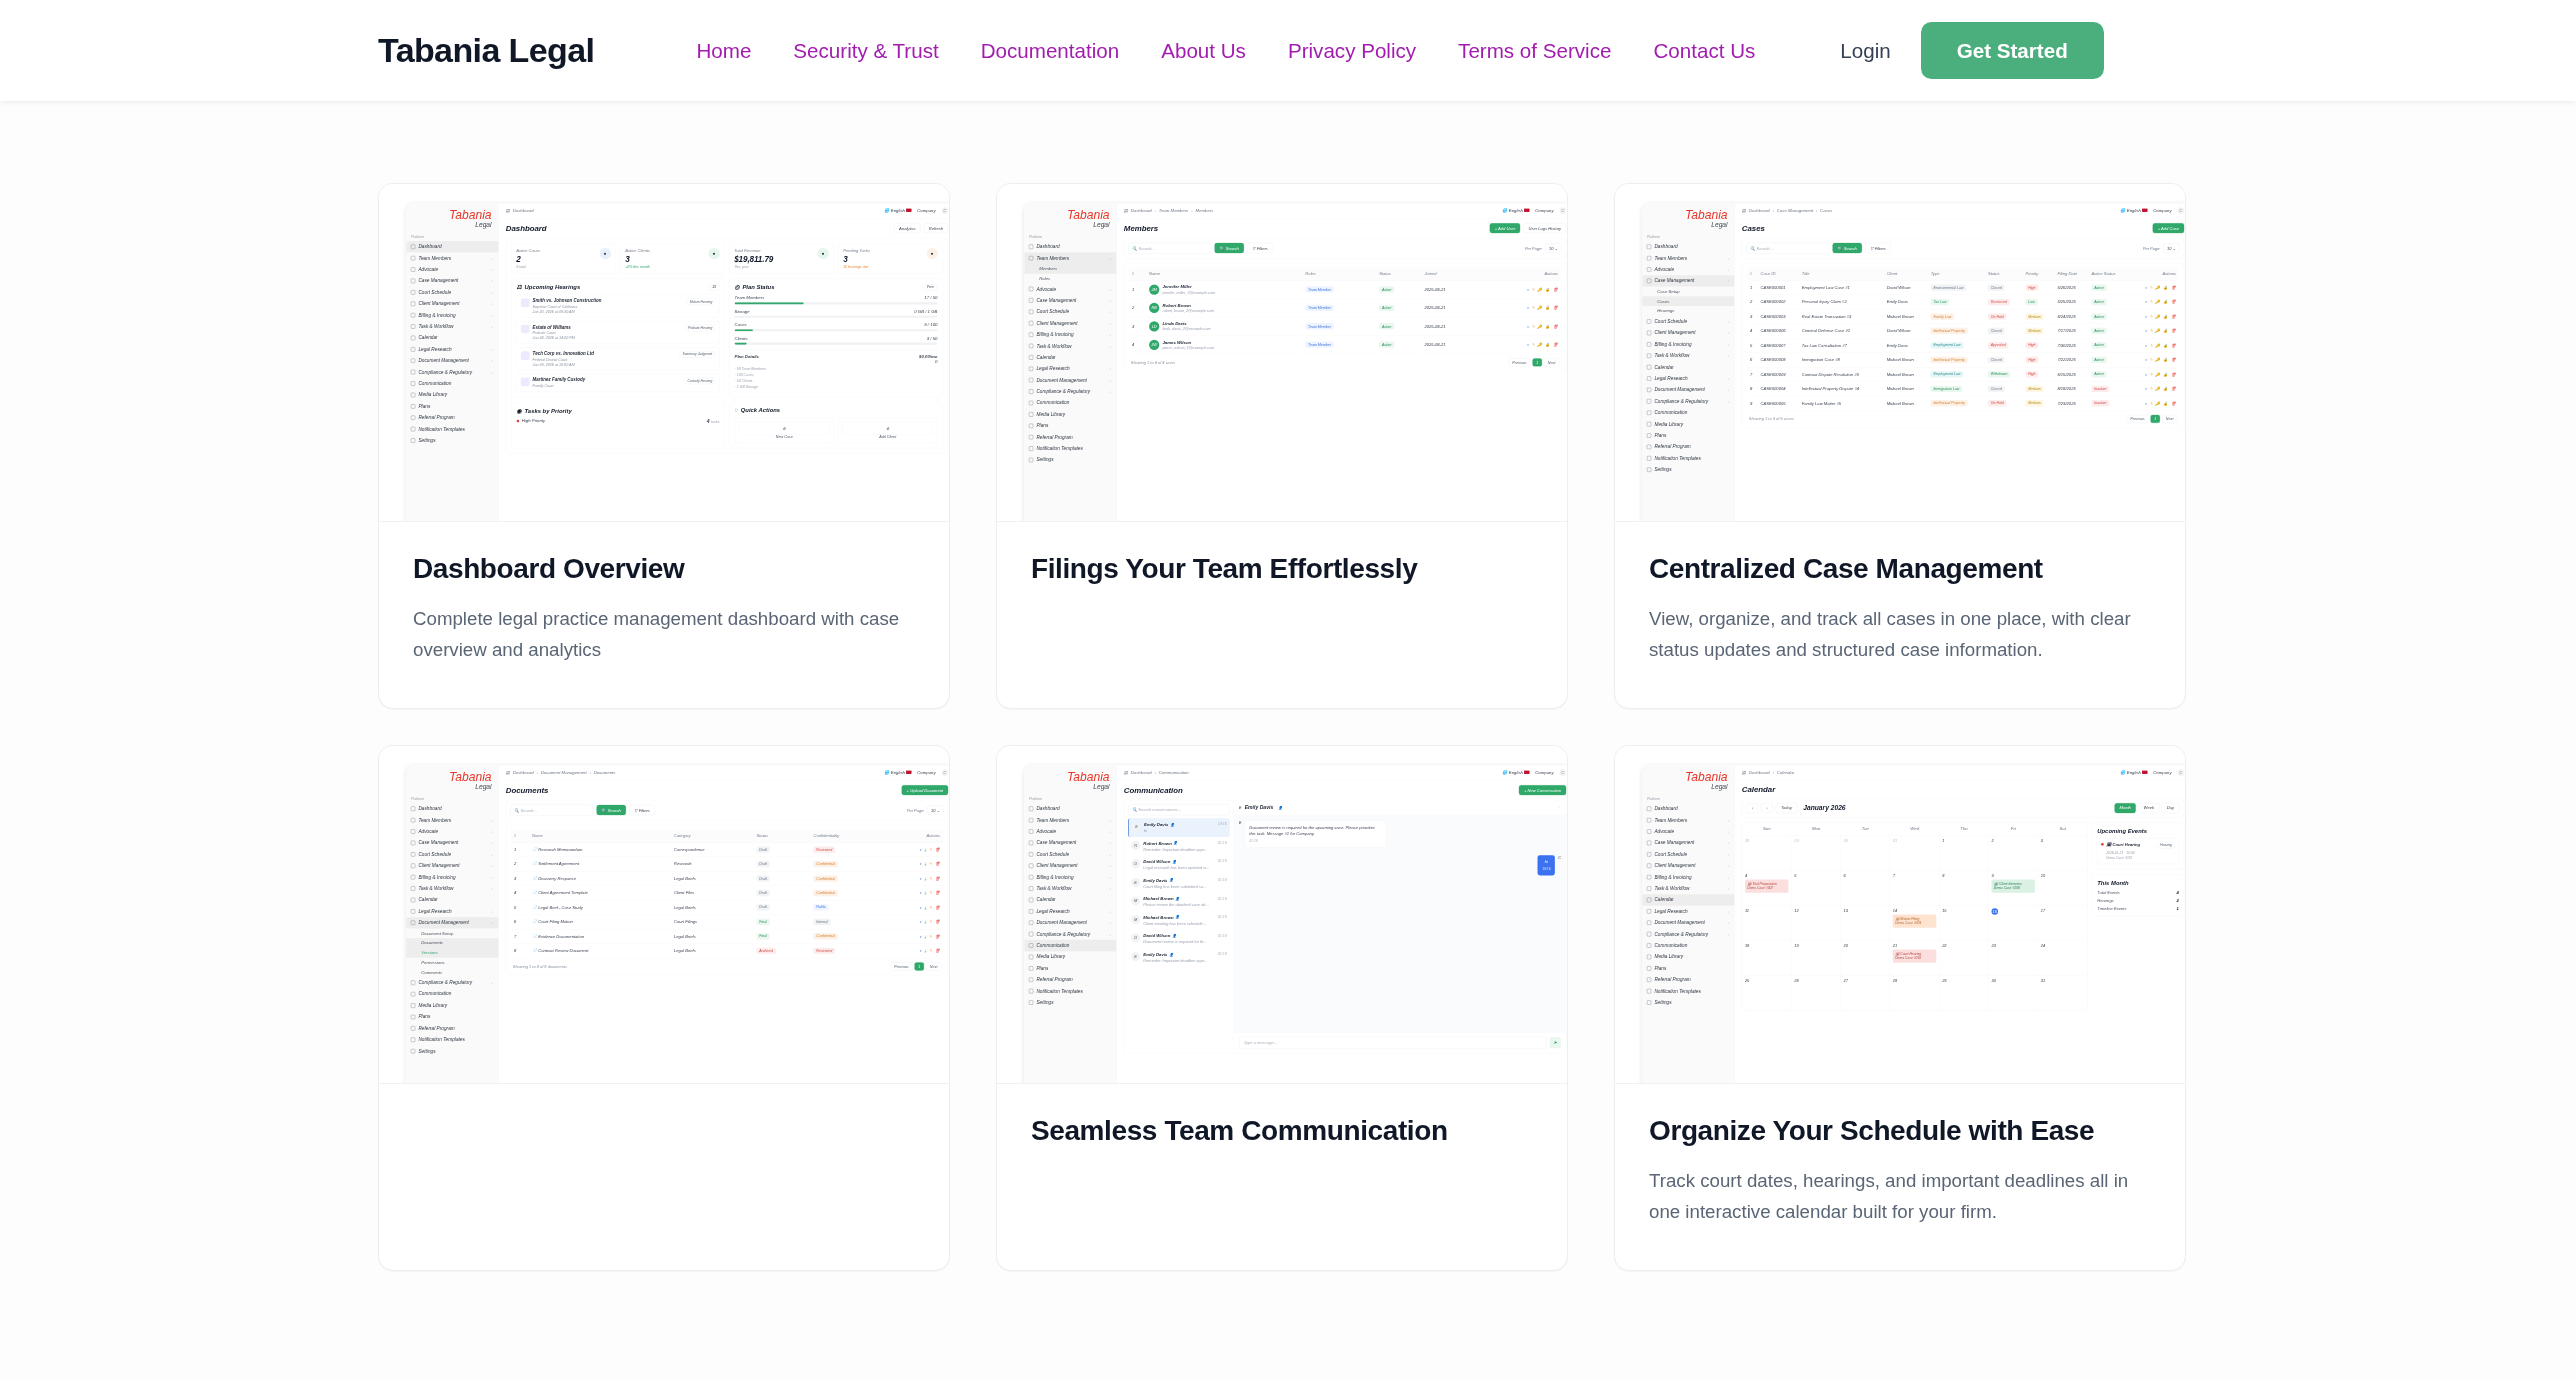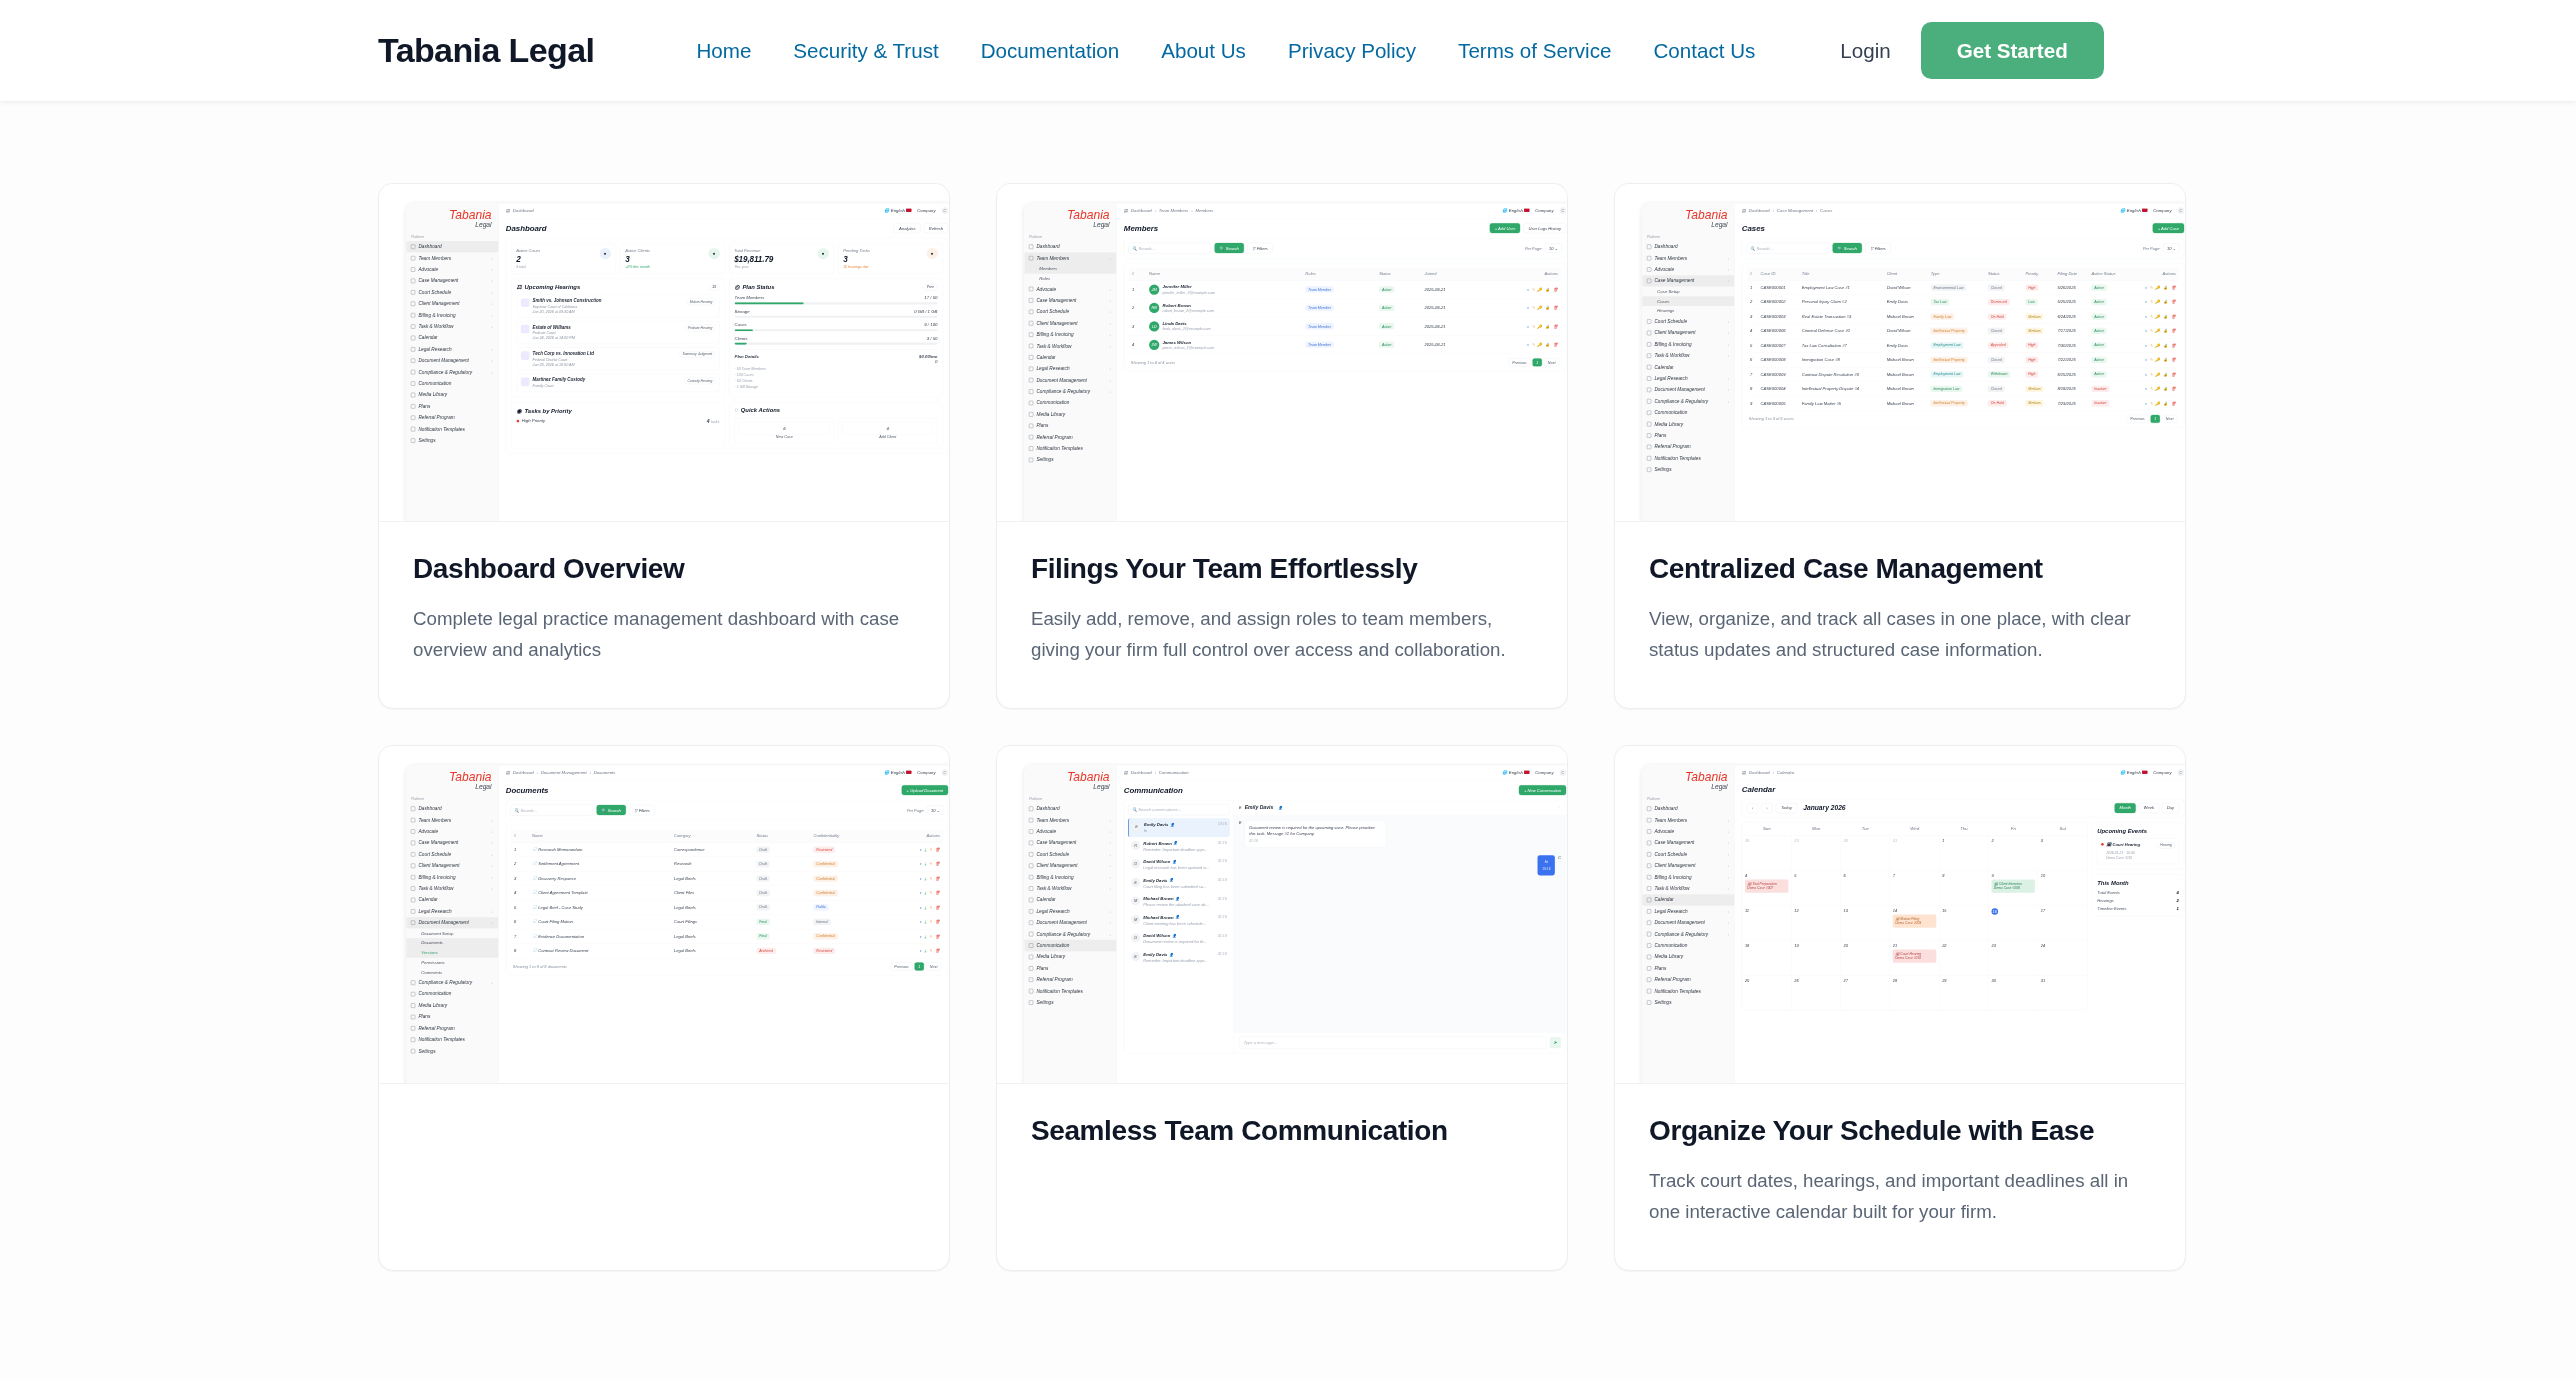--- a/index.html
+++ b/index.html
@@ -4,21 +4,21 @@
 <style>
   *{box-sizing:border-box;margin:0;padding:0;}
   html,body{width:2576px;height:1382px;background:#fdfdfd;font-family:"Liberation Sans",sans-serif;overflow:hidden;}
   body{position:relative;}
 
   
   #topnav{position:absolute;top:0;left:0;width:2576px;height:101px;background:#fff;display:flex;align-items:center;box-shadow:0 1.5px 4.5px rgba(0,0,0,.06);z-index:20;}
   #nav-inner{display:flex;align-items:center;width:100%;padding-left:378px;}
   #brand{font-size:34px;font-weight:700;color:#101828;letter-spacing:-0.6px;white-space:nowrap;}
   #navlinks{display:flex;align-items:center;gap:0;margin-left:81px;}
-  .navlink{font-size:20.6px;color:#0369a1;padding:0 21px;white-space:nowrap;cursor:pointer;}
+  .navlink{font-size:20.6px;color:#a21caf;padding:0 21px;white-space:nowrap;cursor:pointer;}
   #login-link{font-size:20.6px;color:#354052;margin-left:64px;white-space:nowrap;cursor:pointer;}
   #get-started{margin-left:30px;background:#4aaf7c;color:#fff;font-size:20.6px;font-weight:600;border:none;border-radius:10.5px;padding:16.4px 36px;cursor:pointer;white-space:nowrap;}
 
   
   #grid{position:absolute;top:183px;left:378px;width:1835px;display:grid;grid-template-columns:repeat(3,572px);column-gap:46px;row-gap:36px;}
   .card{width:572px;background:#fff;border:0.7px solid #eceef1;border-radius:15px;overflow:hidden;display:flex;flex-direction:column;box-shadow:0 0.7px 1.5px rgba(16,24,40,.04);}
   .shot-wrap{height:338px;overflow:hidden;position:relative;background:#fff;border-bottom:0.7px solid #f0f1f3;font-style:italic;}
   .card-body{padding:31px 34px 43px 34px;}
   .card-title{font-size:28px;font-weight:700;color:#101828;letter-spacing:-0.4px;margin-bottom:19.4px;}
   .card-desc{font-size:18.7px;line-height:1.62;color:#5a6575;}
@@ -659,21 +659,20 @@
                     <span>Next</span>
                   </span>
                 </div>
               </div>
             </div>
           </div>
         </div>
       </div>
       <div class="card-body">
         <div class="card-title">Filings Your Team Effortlessly</div>
-        <div class="card-desc">Easily add, remove, and assign roles to team members, giving your firm full control over access and collaboration.</div>
       </div>
     </div>
     <div class="card">
       <div class="shot-wrap">
         <div class="app">
           <div class="sb">
             <div class="sb-logo">Tabania</div>
             <div class="sb-logo-sub">Legal</div>
             <div class="sb-sec">Platform</div>
             <div class="sb-item">

